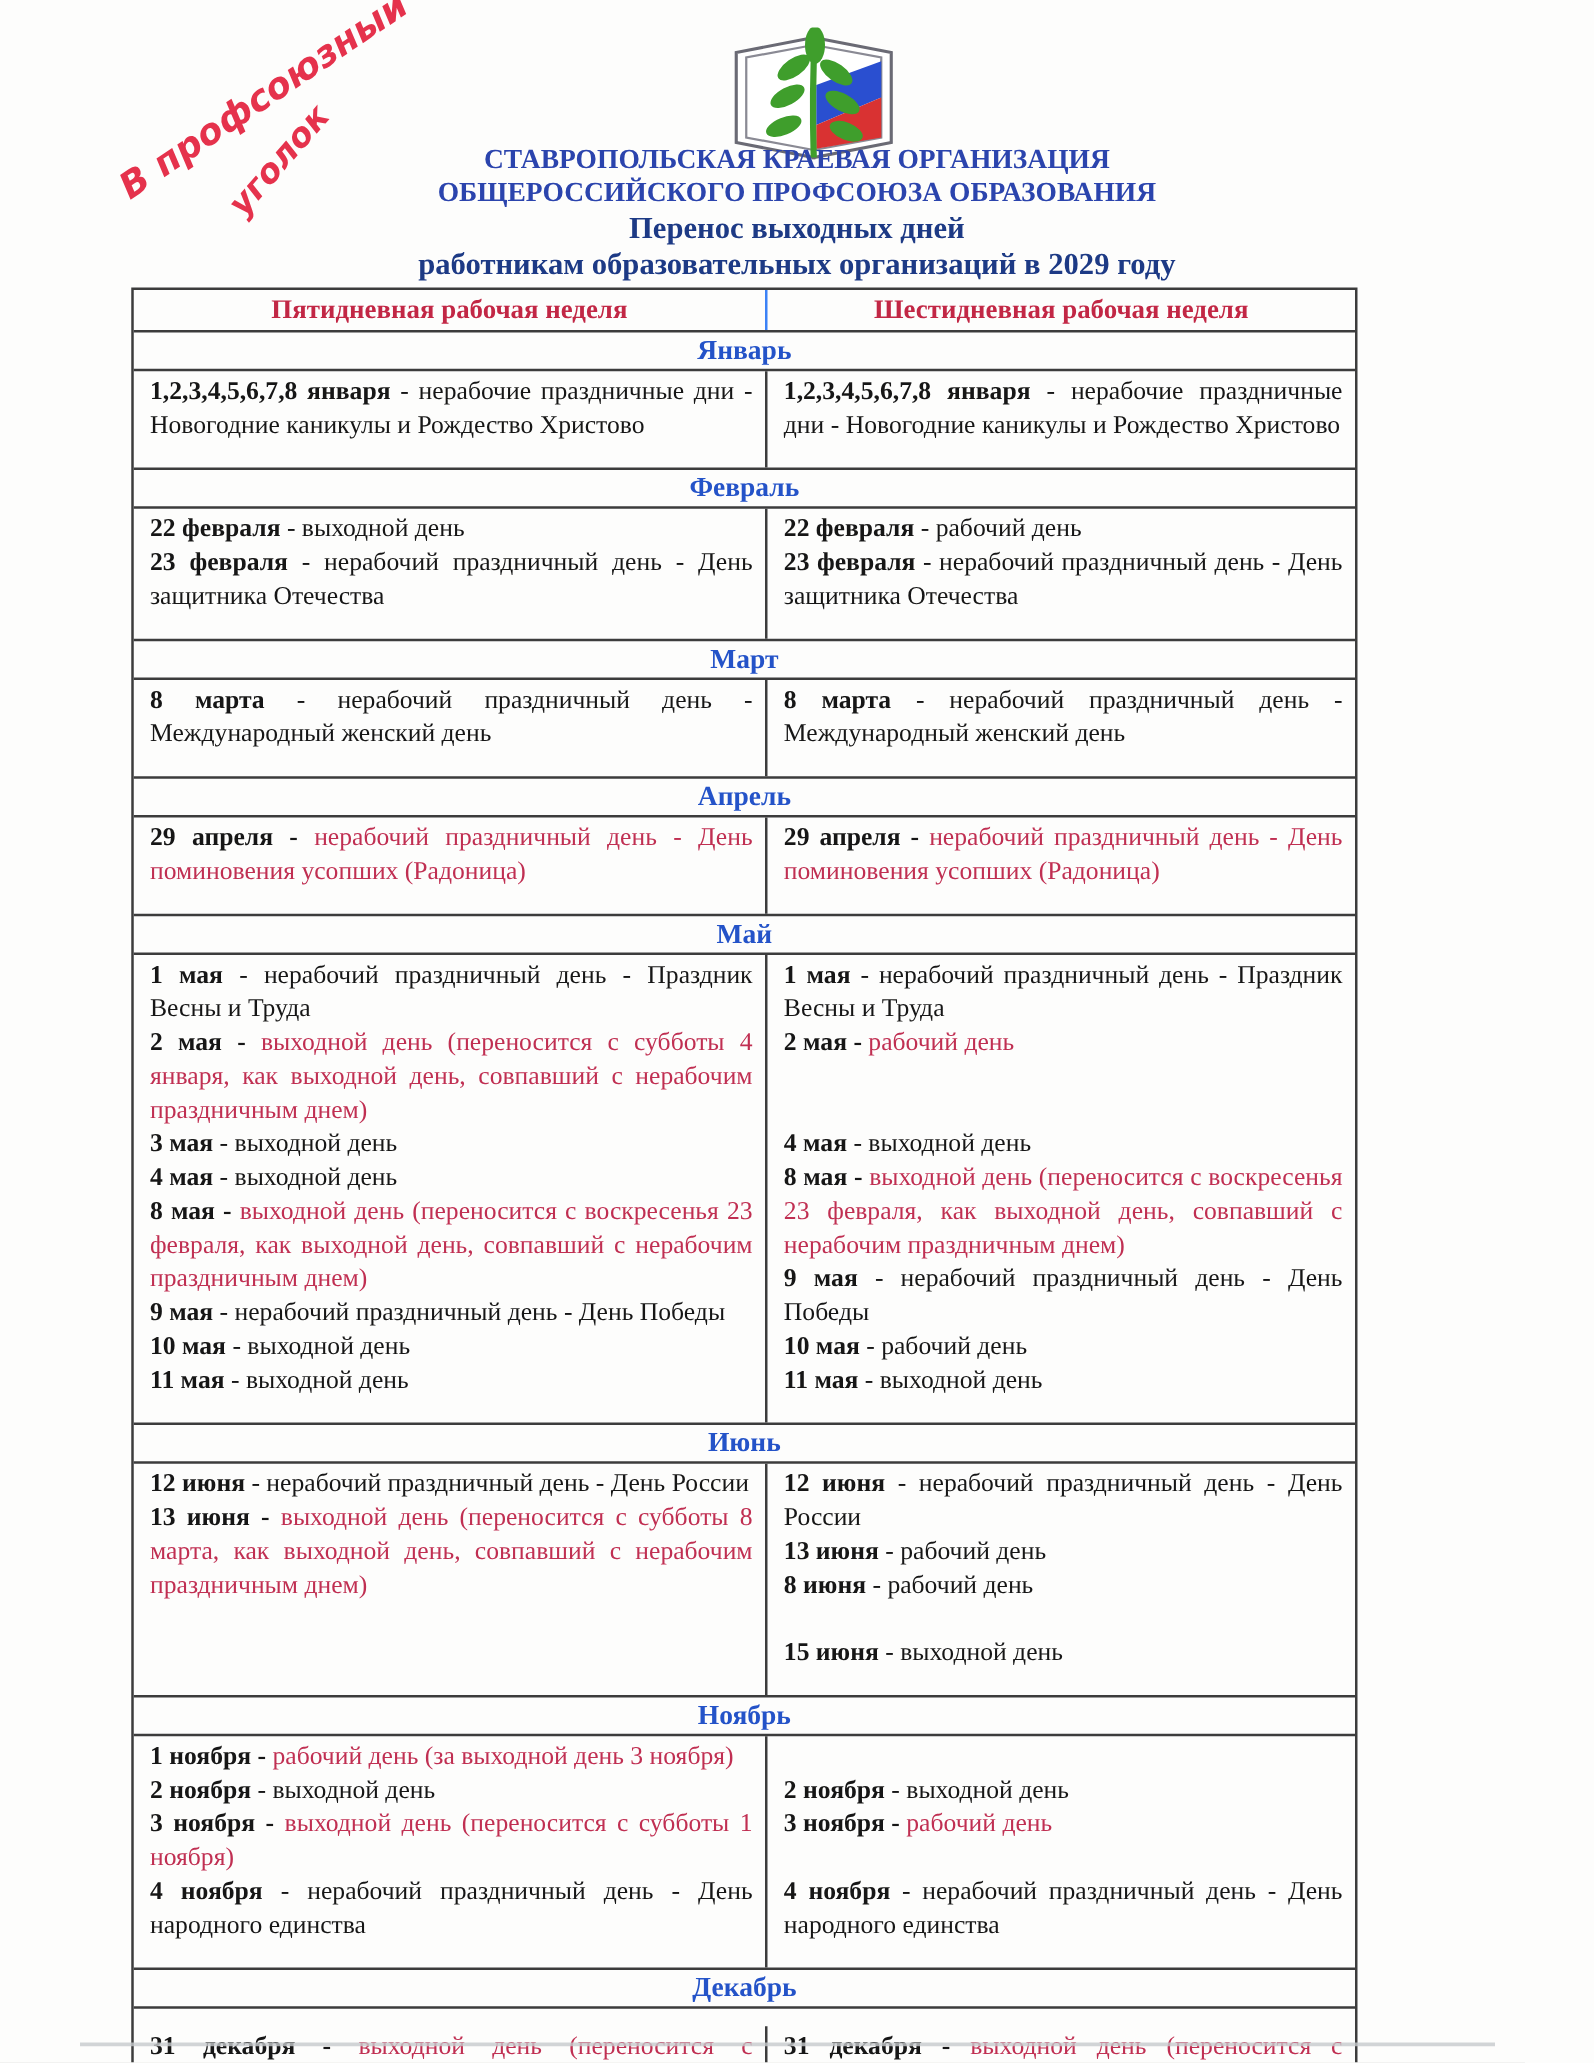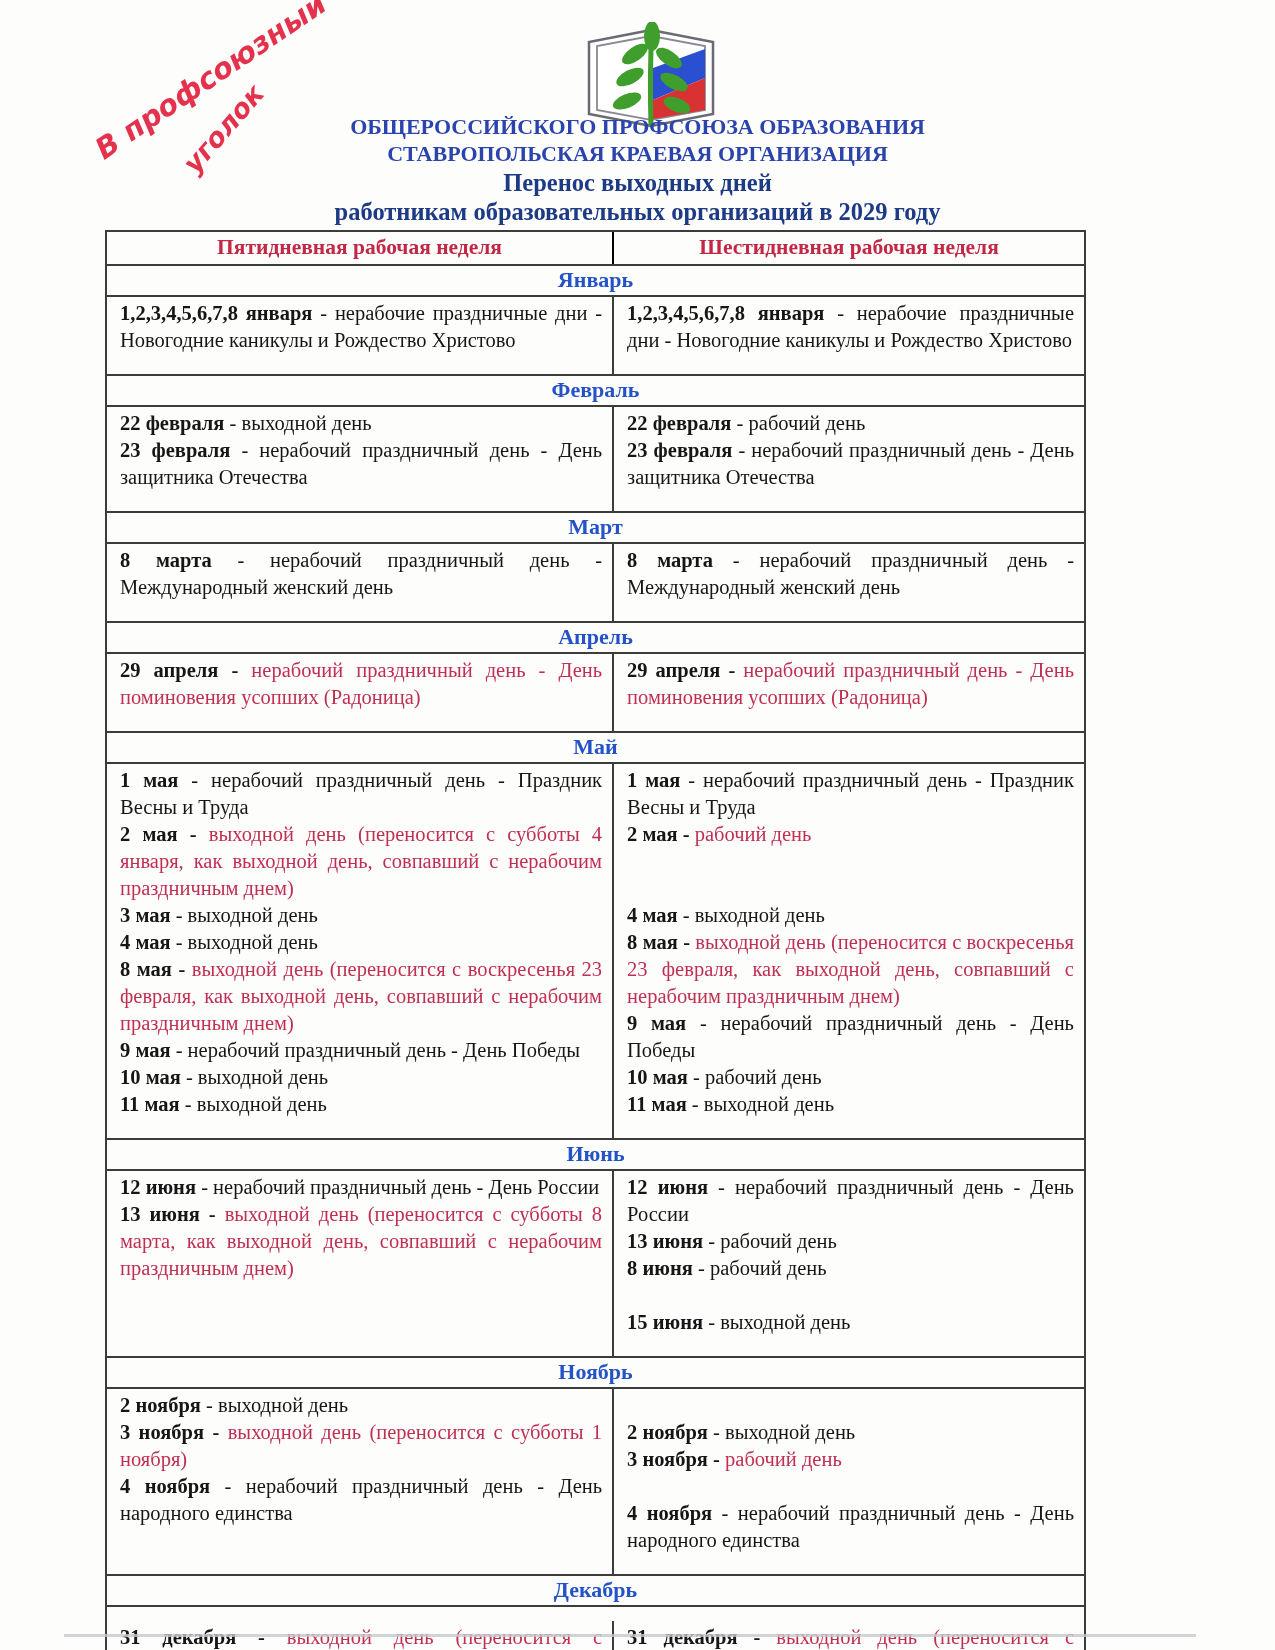--- a/index.html
+++ b/index.html
@@ -22,21 +22,21 @@
   
   .org-block{position:absolute; top:113px; left:0; width:100%; text-align:center;
     color:#2b44ad; font-weight:bold; font-size:22px; line-height:27px;}
   .title-block{position:absolute; top:169px; left:0; width:100%; text-align:center;
     color:#1d3a85; font-weight:bold; font-size:24.5px; line-height:28.5px;}
   
   .schedule{position:absolute; left:105px; top:230px; width:977px;
     border:2px solid #3c3c3c; background:#fdfdfc;}
   .colheads{display:grid; grid-template-columns:51.9% 48.1%; border-bottom:2px solid #3c3c3c;}
   .colhead{text-align:center; color:#c22745; font-weight:bold; font-size:21.5px; padding:3px 0 4px;}
-  .colhead.left{border-right:2px solid #000000;}
+  .colhead.left{border-right:2px solid #3b82f6;}
   .month-row{text-align:center; color:#2453c8; font-weight:bold; font-size:22px;
     padding:1px 0 2px; border-bottom:2px solid #3c3c3c;}
   .content-row{display:grid; grid-template-columns:51.9% 48.1%; border-bottom:2px solid #3c3c3c;}
   .content-row.last{border-bottom:none;margin-top:14px;}
   .cell{padding:3px 10px 20px 13px; font-size:20.5px; line-height:27px; color:#161616;
     text-align:justify;}
   .cell.left{border-right:2px solid #3c3c3c;}
   .entry .b{font-weight:bold;}
   .entry .r{color:#c02f52;}
   .spacer{width:100%;}
@@ -71,22 +71,22 @@
       <ellipse cx="79" cy="32" rx="15" ry="7" fill="#3f9e2c" transform="rotate(-35 79 32)"></ellipse>
       <ellipse cx="74" cy="55" rx="15" ry="7" fill="#3f9e2c" transform="rotate(-28 74 55)"></ellipse>
       <ellipse cx="71" cy="79" rx="15" ry="7" fill="#3f9e2c" transform="rotate(-22 71 79)"></ellipse>
       <ellipse cx="113" cy="36" rx="15" ry="7" fill="#3f9e2c" transform="rotate(35 113 36)"></ellipse>
       <ellipse cx="118" cy="60" rx="15" ry="7" fill="#3f9e2c" transform="rotate(28 118 60)"></ellipse>
       <ellipse cx="121" cy="83" rx="14" ry="7" fill="#3f9e2c" transform="rotate(22 121 83)"></ellipse>
     </svg>
   </div>
 
   <div class="org-block">
+    <div>СТАВРОПОЛЬСКАЯ КРАЕВАЯ ОРГАНИЗАЦИЯ</div>
     <div>ОБЩЕРОССИЙСКОГО ПРОФСОЮЗА ОБРАЗОВАНИЯ</div>
-    <div>СТАВРОПОЛЬСКАЯ КРАЕВАЯ ОРГАНИЗАЦИЯ</div>
   </div>
 
   <div class="title-block">
     <div>Перенос выходных дней</div>
     <div>работникам образовательных организаций в 2029 году</div>
   </div>
 
   <div class="schedule">
     <div class="colheads">
       <div class="colhead left">Пятидневная рабочая неделя</div>
@@ -164,20 +164,21 @@
           <div class="entry"><span class="b">12 июня</span><span> - нерабочий праздничный день - День России</span></div>
           <div class="entry"><span class="b">13 июня</span><span> - рабочий день</span></div>
           <div class="entry"><span class="b">8 июня</span><span> - рабочий день</span></div>
           <div class="spacer" style="height: 27px;"></div>
           <div class="entry"><span class="b">15 июня</span><span> - выходной день</span></div>
         </div>
       </div>
       <div class="month-row">Ноябрь</div>
       <div class="content-row">
         <div class="cell left">
+          <div class="entry"><span class="b">1 ноября</span><span class="b"> - </span><span class="r">рабочий день (за выходной день 3 ноября)</span></div>
           <div class="entry"><span class="b">2 ноября</span><span> - выходной день</span></div>
           <div class="entry"><span class="b">3 ноября</span><span class="b"> - </span><span class="r">выходной день (переносится с субботы 1 ноября)</span></div>
           <div class="entry"><span class="b">4 ноября</span><span> - нерабочий праздничный день - День народного единства</span></div>
         </div>
         <div class="cell right">
           <div class="spacer" style="height: 27px;"></div>
           <div class="entry"><span class="b">2 ноября</span><span> - выходной день</span></div>
           <div class="entry"><span class="b">3 ноября</span><span class="b"> - </span><span class="r">рабочий день</span></div>
           <div class="spacer" style="height: 27px;"></div>
           <div class="entry"><span class="b">4 ноября</span><span> - нерабочий праздничный день - День народного единства</span></div>

